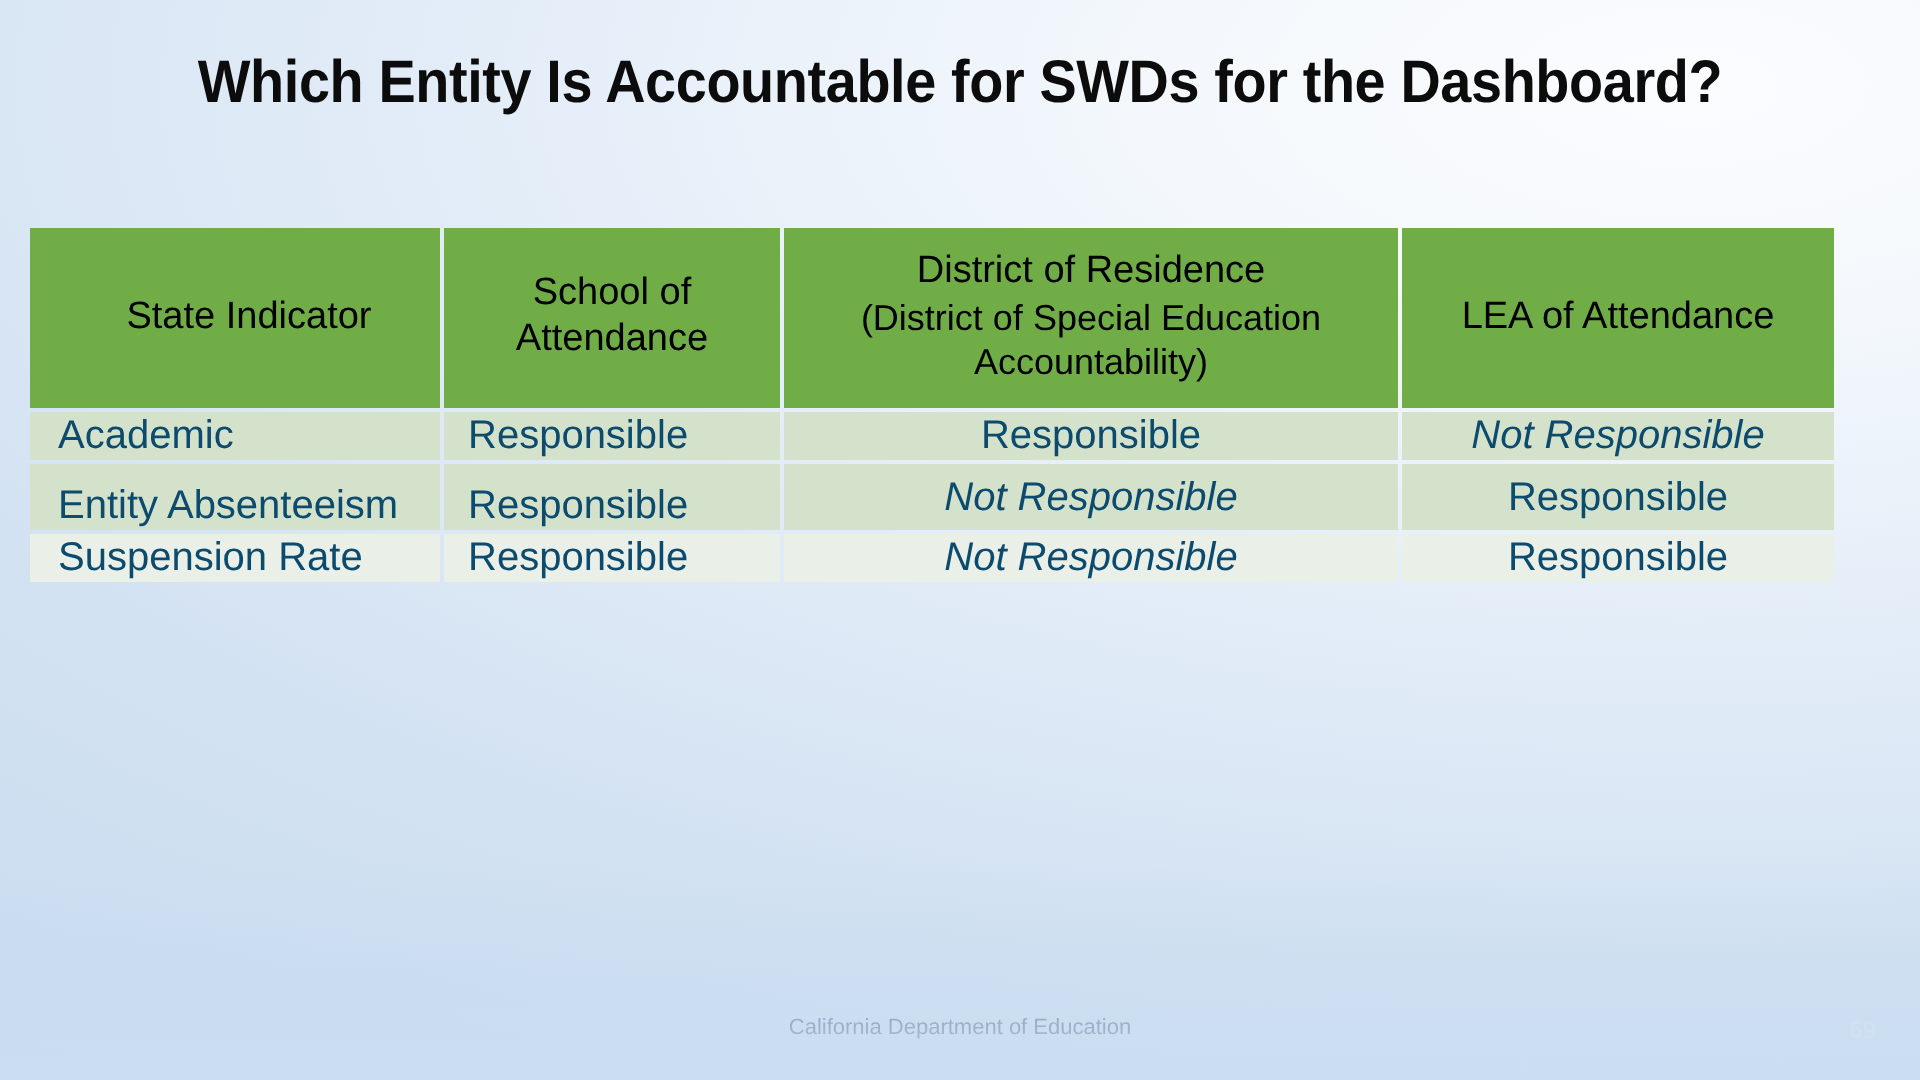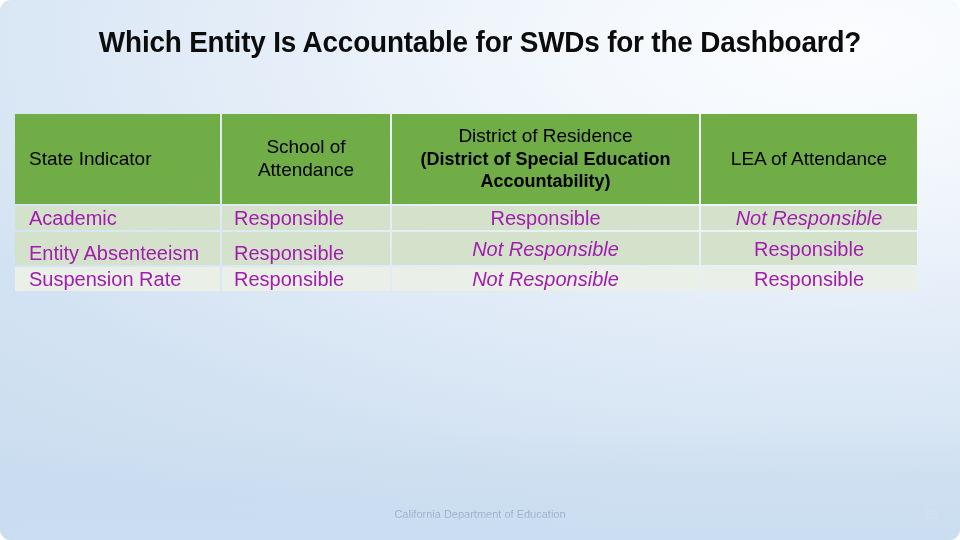--- a/index.html
+++ b/index.html
@@ -13,21 +13,20 @@
     font-family: "Liberation Sans", sans-serif;
     background: #ffffff;
   }
   .slide {
     position: relative;
     width: 960px;
     height: 540px;
     background:
       radial-gradient(ellipse 150% 120% at 88% 8%, #fbfcfe 0%, #f4f8fc 18%, #e3edf8 42%, #d3e2f2 68%, #c6dbef 100%);
     overflow: hidden;
-    border-radius: 11px;
   }
   .slide::after {
     content: "";
     position: absolute;
     left: 0; right: 0; bottom: 0;
     height: 110px;
     background: linear-gradient(to bottom, rgba(198,219,239,0) 0%, rgba(200,220,240,0.55) 55%, rgba(203,222,241,0.95) 100%);
     pointer-events: none;
   }
 
@@ -74,37 +73,37 @@
     color: #000000;
     height: 90px;
     text-align: center;
     font-size: 19px;
     font-weight: bold;
     line-height: 1.2;
     padding: 4px 6px;
     vertical-align: middle;
   }
   .hdr.first {
-    text-align: left;
+    text-align: center;
     padding-left: 14px;
   }
   .hdr .sub {
     display: block;
-    font-weight: bold;
+    font-weight: normal;
     font-size: 18px;
     line-height: 1.22;
     margin-top: 1px;
   }
 
   .row-shade td { background: #d5e2cb; }
   .row-light td { background: #eaf0e8; }
 
   td.cell {
     font-size: 20px;
-    color: #a21caf;
+    color: #0c4a6e;
     line-height: 1.2;
     padding: 7px 6px;
     text-align: center;
   }
   td.cell.label {
     text-align: left;
     padding-left: 14px;
   }
   td.cell.col2 {
     text-align: left;

